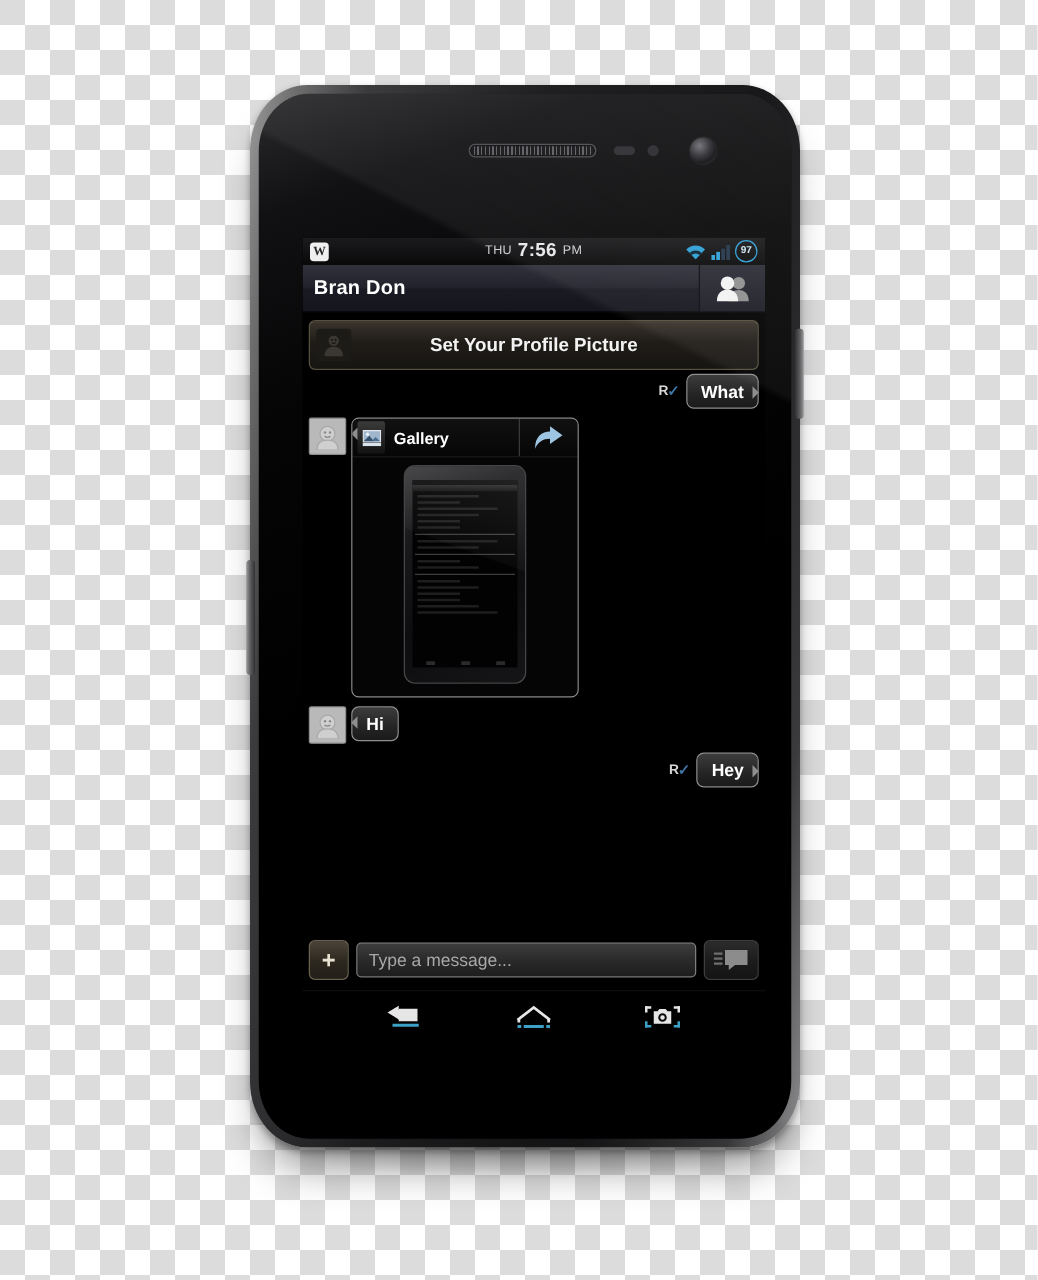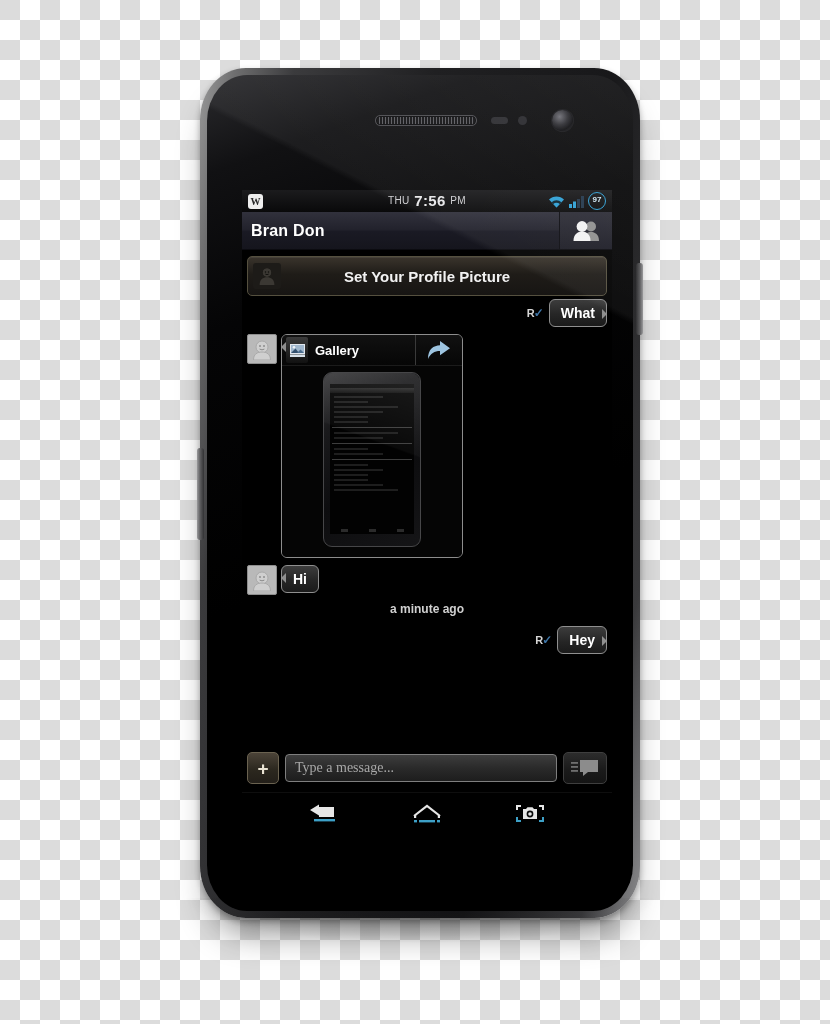--- a/index.html
+++ b/index.html
@@ -216,21 +216,21 @@
     width:30px;height:30px;border-radius:5px;flex:0 0 30px;
     background:linear-gradient(180deg,#4b4338 0%,#2c281f 55%,#231f19 100%);
     border:1px solid #6a6250;display:flex;align-items:center;justify-content:center;
     color:#e9e2d2;font-size:19px;font-weight:bold;line-height:1;
   }
   #msg-input{
     flex:1;height:28px;border-radius:4px;
     background:linear-gradient(180deg,#3d3d3d 0%,#2a2a2a 50%,#1d1d1d 100%);
     border:1px solid #7e7e7e;color:#a8a8a8;font-size:14px;
     padding:0 9px;box-sizing:border-box;outline:none;
-    font-family:Liberation Serif, serif;
+    font-family:Liberation Sans, sans-serif;
   }
   #msg-input::placeholder{color:#a8a8a8;}
   #send-btn{
     width:42px;height:30px;border-radius:5px;flex:0 0 42px;
     background:linear-gradient(180deg,#2c2c2c 0%,#1b1b1b 55%,#141414 100%);
     border:1px solid #3e3e3e;display:flex;align-items:center;justify-content:center;
   }
 
   
   #navbar{
@@ -381,21 +381,20 @@
               <circle cx="11" cy="9" r="6" fill="#cfcfcf" stroke="#a9a9a9" stroke-width="1"></circle>
               <circle cx="9" cy="8" r="0.95" fill="#8a8a8a"></circle>
               <circle cx="13" cy="8" r="0.95" fill="#8a8a8a"></circle>
               <path d="M8.6 11.1 q2.4 1.5 4.8 0" stroke="#8a8a8a" stroke-width="1" fill="none"></path>
               <path d="M2.5 22 C2.5 16 6.4 14 11 14 C15.6 14 19.5 16 19.5 22 Z" fill="#cfcfcf" stroke="#a9a9a9" stroke-width="1"></path>
             </svg>
           </div>
           <div class="bubble in">Hi</div>
         </div>
 
-        <div class="timestamp">a minute ago</div>
 
         <div class="row out">
           <div class="receipt">
             <span>R</span>
               <span class="tick">✓</span>
           </div>
           <div class="bubble out">Hey</div>
         </div>
 
       </div>

